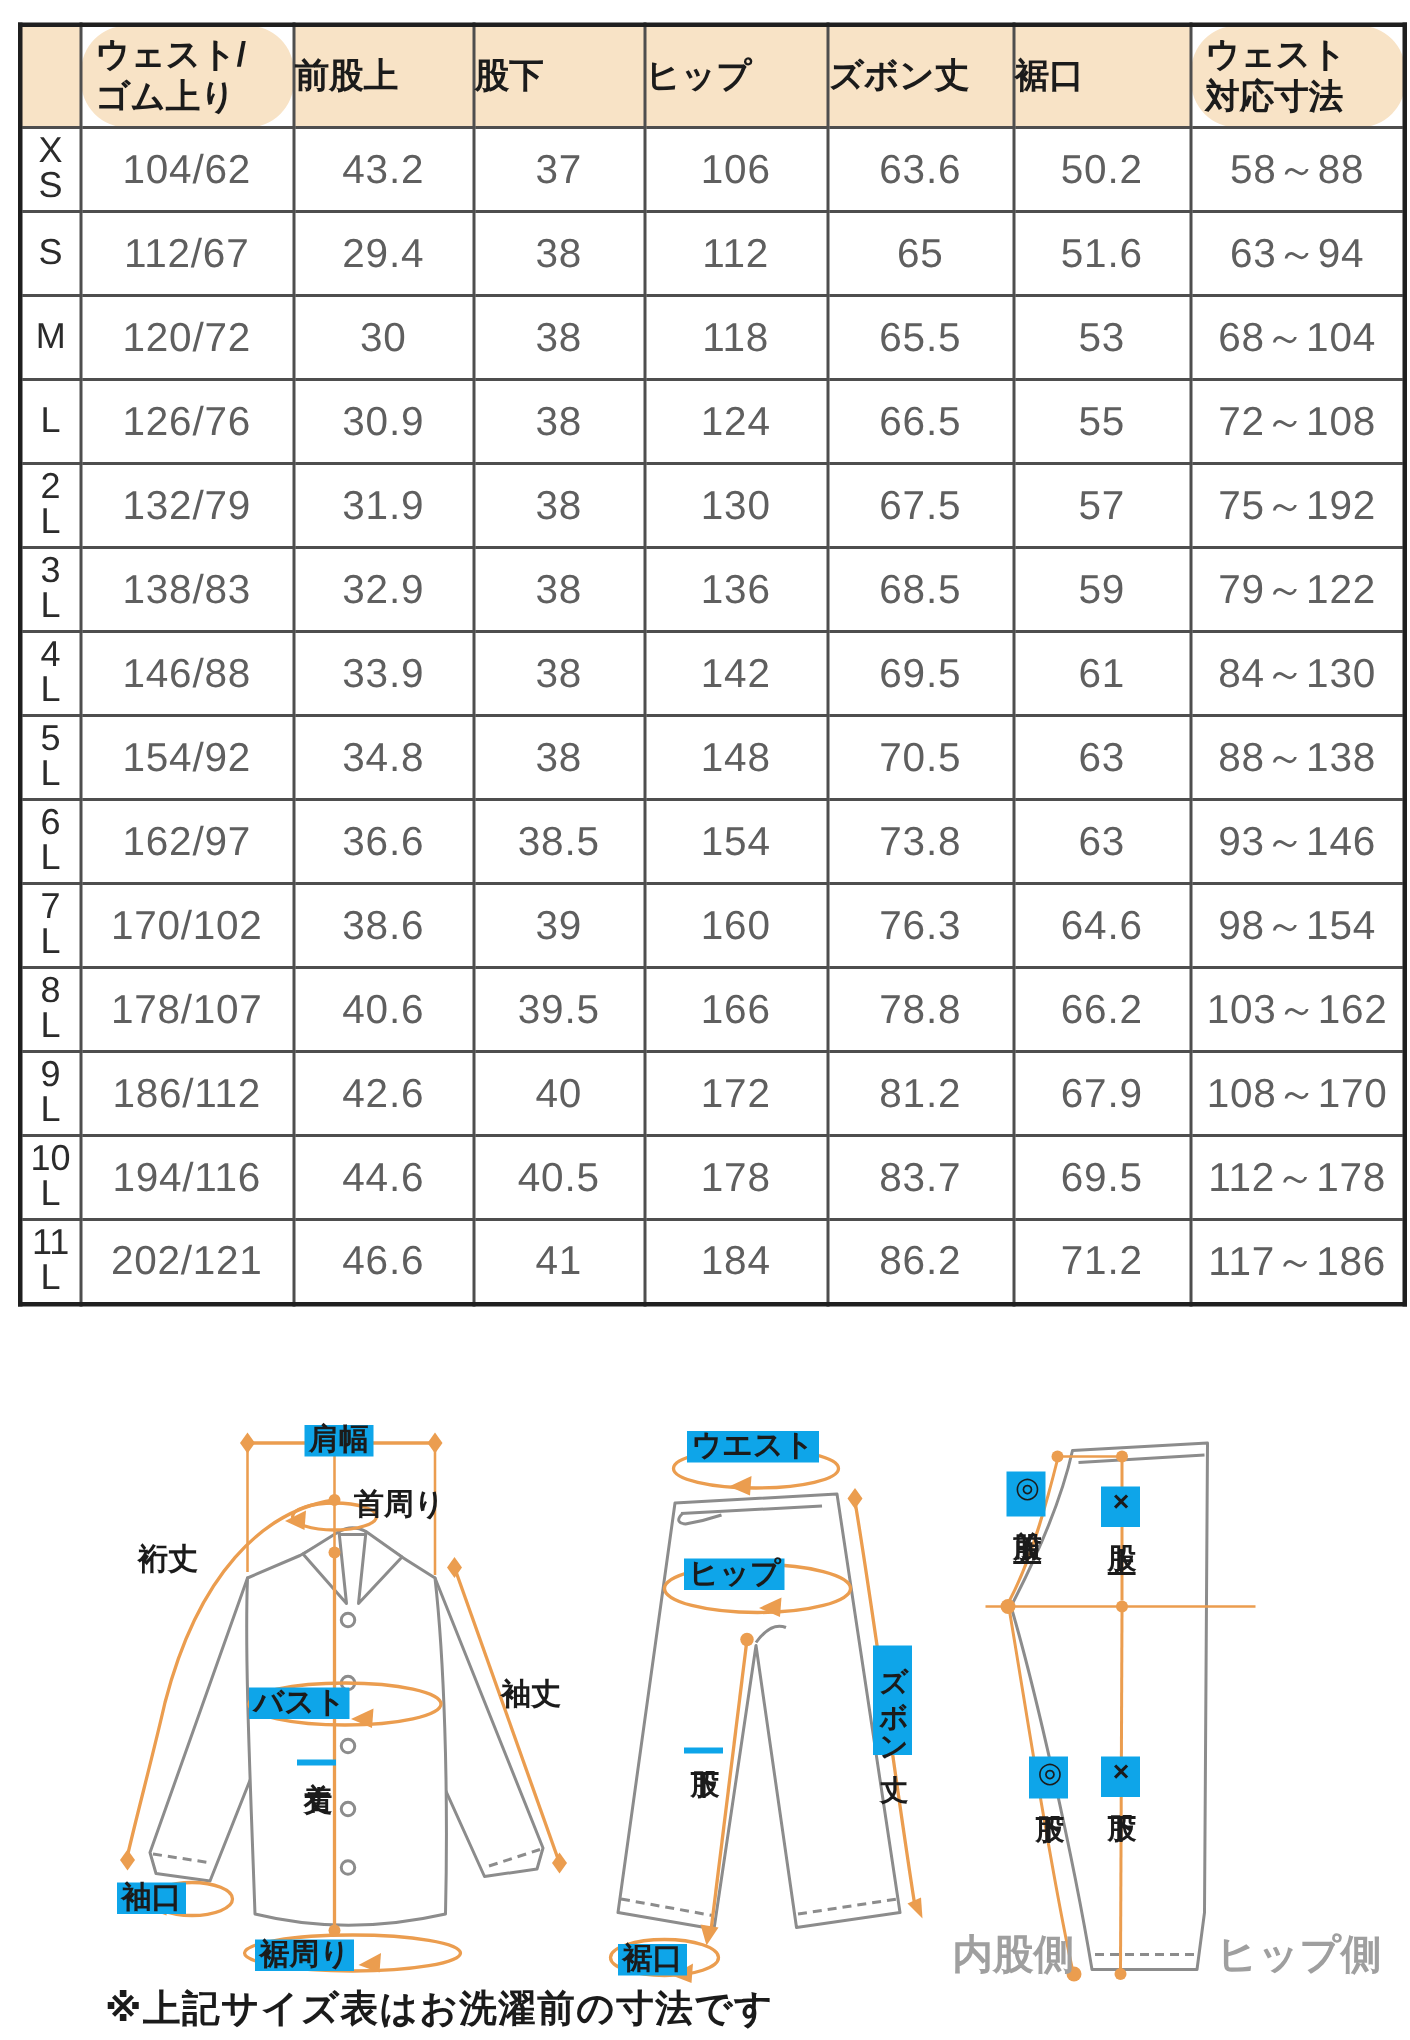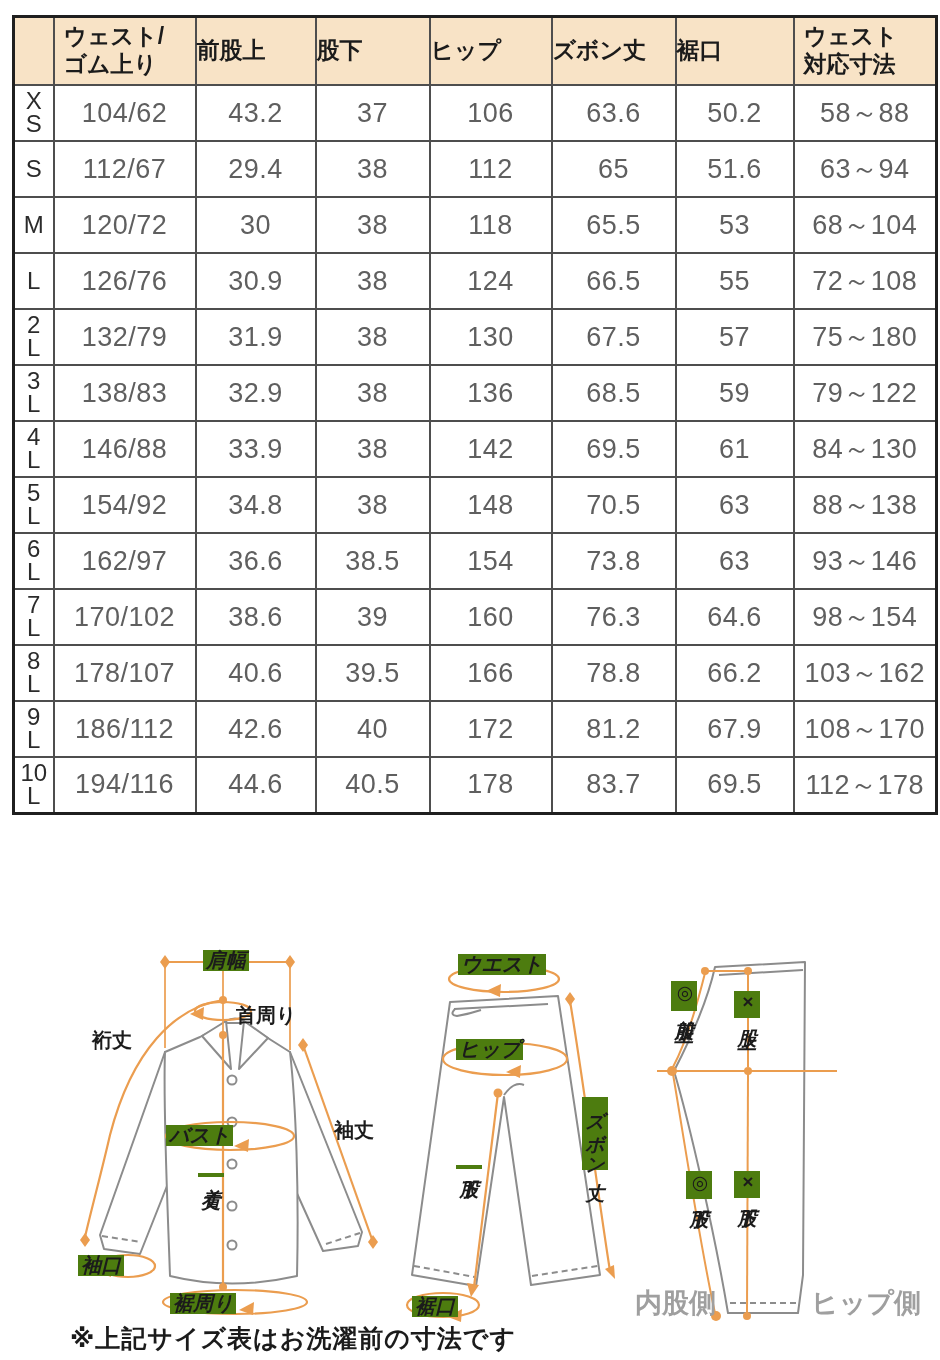--- a/index.html
+++ b/index.html
@@ -12,40 +12,40 @@
   #size-table{
     position:absolute;left:12px;top:15px;width:923px;
     border-collapse:collapse;table-layout:fixed;
     border:3px solid #1f1f1f;
   }
   #size-table th,#size-table td{border:2px solid #4e4e4e;padding:0;}
   #size-table thead th{
     background:#F8E3C6;height:66px;font-size:23px;color:#1b1b1b;
     font-weight:bold;white-space:pre-line;line-height:1.2;text-align:left;
   }
-  #size-table thead th.al{text-align:left;padding-left:9px;}
+  #size-table thead th.al{text-align:left;padding-left:9px;border-radius:31px;}
   #size-table tbody tr{height:56px;}
   #size-table tbody td{
     text-align:center;font-size:27px;color:#5f5f5f;letter-spacing:0.5px;
   }
   #size-table tbody th{
     font-weight:normal;font-size:24px;color:#2b2b2b;text-align:center;
     white-space:pre-line;line-height:0.95;background:#fff;
   }
   
   .diagram{position:absolute;width:380px;height:380px;}
   #jacket-diagram{left:40px;top:945px;}
   #pants-front-diagram{left:398px;top:945px;width:265px;}
   #pants-side-diagram{left:635px;top:945px;width:300px;}
   .diagram svg{position:absolute;left:0;top:0;}
   .dlabel{
     position:absolute;font-size:20px;font-weight:bold;color:#1b1b1b;
     line-height:1.05;white-space:nowrap;
   }
-  .dlabel.bg{background:#4d7c0f;padding:0 3px;font-style:italic;}
+  .dlabel.bg{background:#0ea5e9;padding:0 3px;}
   .vlabel{
     writing-mode:vertical-rl;text-orientation:upright;
     letter-spacing:2px;font-size:19px;
   }
   .graylabel{color:#9f9f9f;font-size:27px;}
   
   #footnote{
     position:absolute;left:70px;top:1322px;font-size:25px;font-weight:bold;
     color:#1b1b1b;letter-spacing:1px;
   }
@@ -122,21 +122,21 @@
       </tr>
       <tr>
         <th>2
 L</th>
         <td>132/79</td>
         <td>31.9</td>
         <td>38</td>
         <td>130</td>
         <td>67.5</td>
         <td>57</td>
-        <td>75～180</td>
+        <td>75～192</td>
       </tr>
       <tr>
         <th>3
 L</th>
         <td>138/83</td>
         <td>32.9</td>
         <td>38</td>
         <td>136</td>
         <td>68.5</td>
         <td>59</td>
@@ -211,20 +211,31 @@
       <tr>
         <th>10
 L</th>
         <td>194/116</td>
         <td>44.6</td>
         <td>40.5</td>
         <td>178</td>
         <td>83.7</td>
         <td>69.5</td>
         <td>112～178</td>
+      </tr>
+      <tr>
+        <th>11
+L</th>
+        <td>202/121</td>
+        <td>46.6</td>
+        <td>41</td>
+        <td>184</td>
+        <td>86.2</td>
+        <td>71.2</td>
+        <td>117～186</td>
       </tr>
     </tbody>
 </table>
 
 <div class="diagram" id="jacket-diagram">
   <svg width="380" height="380" viewBox="0 0 380 380">
 
     <g stroke="#8C8C8C" stroke-width="2" fill="#ffffff" stroke-linejoin="round">
       <path d="M125,107 L60,290 L64,304 L100,309 L150,183 Z"></path>
       <path d="M250,107 L322,287 L318,301 L283,306 L227,182 Z"></path>
@@ -264,21 +275,21 @@
       <circle cx="183" cy="55" r="4"></circle>
       <circle cx="183" cy="90" r="4"></circle>
       <circle cx="183" cy="342" r="4"></circle>
       <polygon points="150,69 164,62 163,75"></polygon>
       <polygon points="194,201 209,194 208,207"></polygon>
       <polygon points="57,327 72,319 71,332"></polygon>
       <polygon points="199,365 214,357 213,370"></polygon>
     </g>
   </svg>
   <div class="dlabel bg" style="left:163px;top:5px">肩幅</div>
-  <div class="dlabel" style="left:196px;top:60px">首周り</div>
+  <div class="dlabel" style="left:196px;top:48px">首周り</div>
   <div class="dlabel" style="left:52px;top:85px">裄丈</div>
   <div class="dlabel" style="left:294px;top:175px">袖丈</div>
   <div class="dlabel bg" style="left:126px;top:180px">バスト</div>
   <div class="dlabel vlabel bg" style="left:158px;top:228px">着丈</div>
   <div class="dlabel bg" style="left:38px;top:310px">袖口</div>
   <div class="dlabel bg" style="left:130px;top:348px">裾周り</div>
 </div>
 
 <div class="diagram" id="pants-front-diagram">
   <svg width="265" height="380" viewBox="0 0 265 380">

